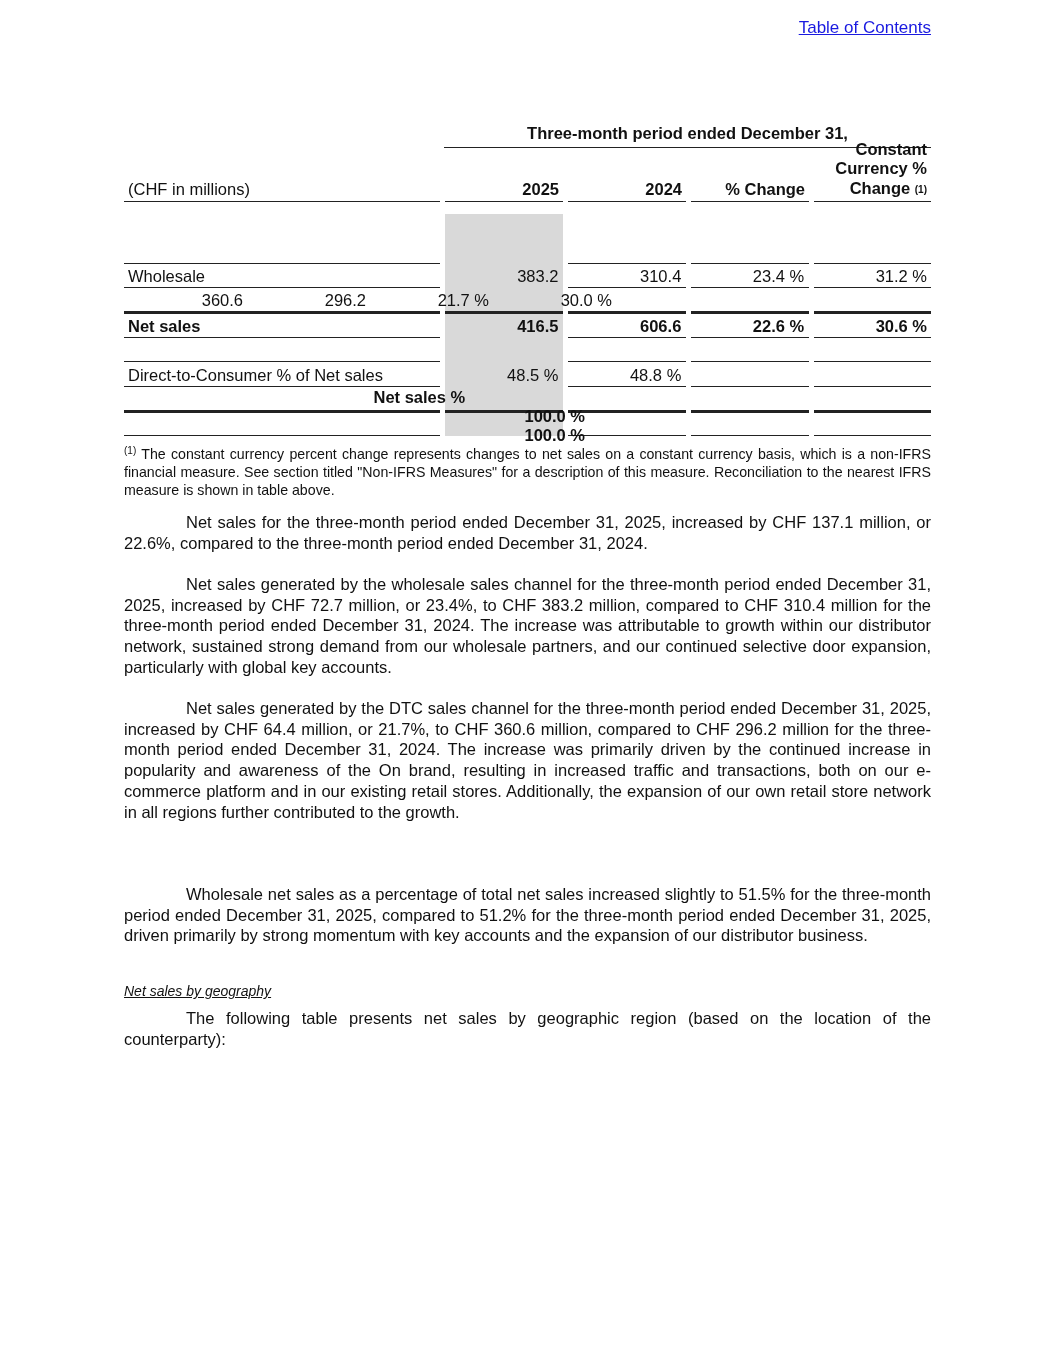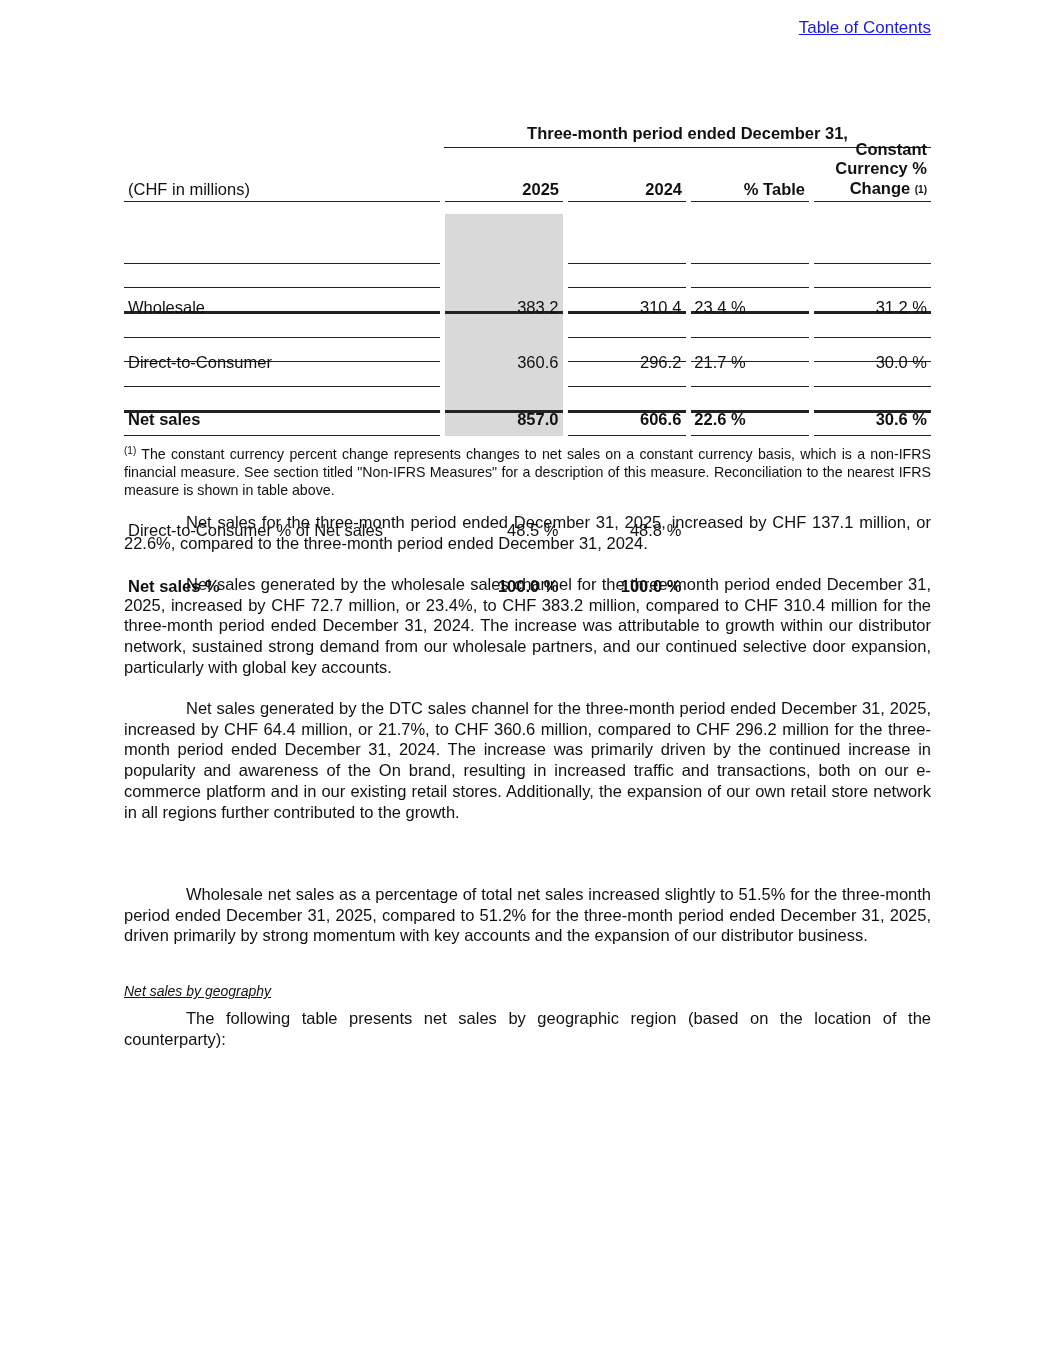--- a/index.html
+++ b/index.html
@@ -9,26 +9,26 @@
   }
   .toc-link {
     position: absolute; top: 18px; right: 124px;
     font-size: 17px; color: #1a1ae0; text-decoration: underline; cursor: pointer;
   }
   
   .fin-table {
     position: absolute; left: 124px; top: 124px; width: 807px;
     font-size: 16.5px;
   }
-  .row { position: relative; display: flex; height: 24.5px; align-items: center; margin-top: 31px; }
+  .row { position: relative; display: flex; height: 24.5px; align-items: center; }
   .cell { box-sizing: border-box; padding: 0 4px; white-space: nowrap; }
   .c0 { width: 316px; }
   .c1 { width: 118px; margin-left: 5px; text-align: right; }
   .c2 { width: 118px; margin-left: 5px; text-align: right; }
-  .c3 { width: 118px; margin-left: 5px; text-align: left; }
+  .c3 { width: 118px; margin-left: 5px; text-align: right; }
   .c4 { width: 118px; margin-left: 5px; text-align: right; }
   .bold { font-weight: bold; }
 
   .period-header {
     position: absolute; left: 320px; top: 0; width: 487px; height: 24px;
     text-align: center; font-weight: bold; font-size: 16.5px;
     border-bottom: 1px solid #222; box-sizing: border-box; padding-right: 0;
   }
   .col-header {
     position: absolute; top: 16px; height: 62px; box-sizing: border-box;
@@ -70,21 +70,21 @@
 <a class="toc-link">Table of Contents</a>
 
 <div class="fin-table">
   <div class="hl-col"></div>
 
   <div class="period-header">Three-month period ended December 31,</div>
 
   <div class="col-header label">(CHF in millions)</div>
   <div class="col-header" style="left:321px;width:118px;">2025</div>
   <div class="col-header" style="left:444px;width:118px;">2024</div>
-  <div class="col-header" style="left:567px;width:118px;">% Table</div>
+  <div class="col-header" style="left:567px;width:118px;">% Change</div>
   <div class="col-header" style="left:690px;width:117px;">
     <div>
       <div>Constant</div>
       <div>Currency %</div>
       <div><span>Change</span> <span class="sup">(1)</span></div>
     </div>
   </div>
 
   <div class="segments">
 
@@ -133,42 +133,41 @@
 
   <div class="body-rows">
     <div class="row">
       <div class="cell c0">Wholesale</div>
       <div class="cell c1">383.2</div>
       <div class="cell c2">310.4</div>
       <div class="cell c3">23.4 %</div>
       <div class="cell c4">31.2 %</div>
     </div>
     <div class="row">
-      <div class="cell c0">Direct-to-Consumer</div>
       <div class="cell c1">360.6</div>
       <div class="cell c2">296.2</div>
       <div class="cell c3">21.7 %</div>
       <div class="cell c4">30.0 %</div>
     </div>
     <div class="row bold" style="height:26px;">
       <div class="cell c0">Net sales</div>
-      <div class="cell c1">857.0</div>
+      <div class="cell c1">416.5</div>
       <div class="cell c2">606.6</div>
       <div class="cell c3">22.6 %</div>
       <div class="cell c4">30.6 %</div>
     </div>
     <div class="row" style="height:24px;"></div>
     <div class="row">
       <div class="cell c0">Direct-to-Consumer % of Net sales</div>
       <div class="cell c1">48.5 %</div>
       <div class="cell c2">48.8 %</div>
       <div class="cell c3"></div>
       <div class="cell c4"></div>
     </div>
-    <div class="row bold" style="height:26px;">
+    <div class="row bold" style="height:26px;flex-direction:column;">
       <div class="cell c0">Net sales %</div>
       <div class="cell c1">100.0 %</div>
       <div class="cell c2">100.0 %</div>
       <div class="cell c3"></div>
       <div class="cell c4"></div>
     </div>
   </div>
 </div>
 
 <div class="footnote">

